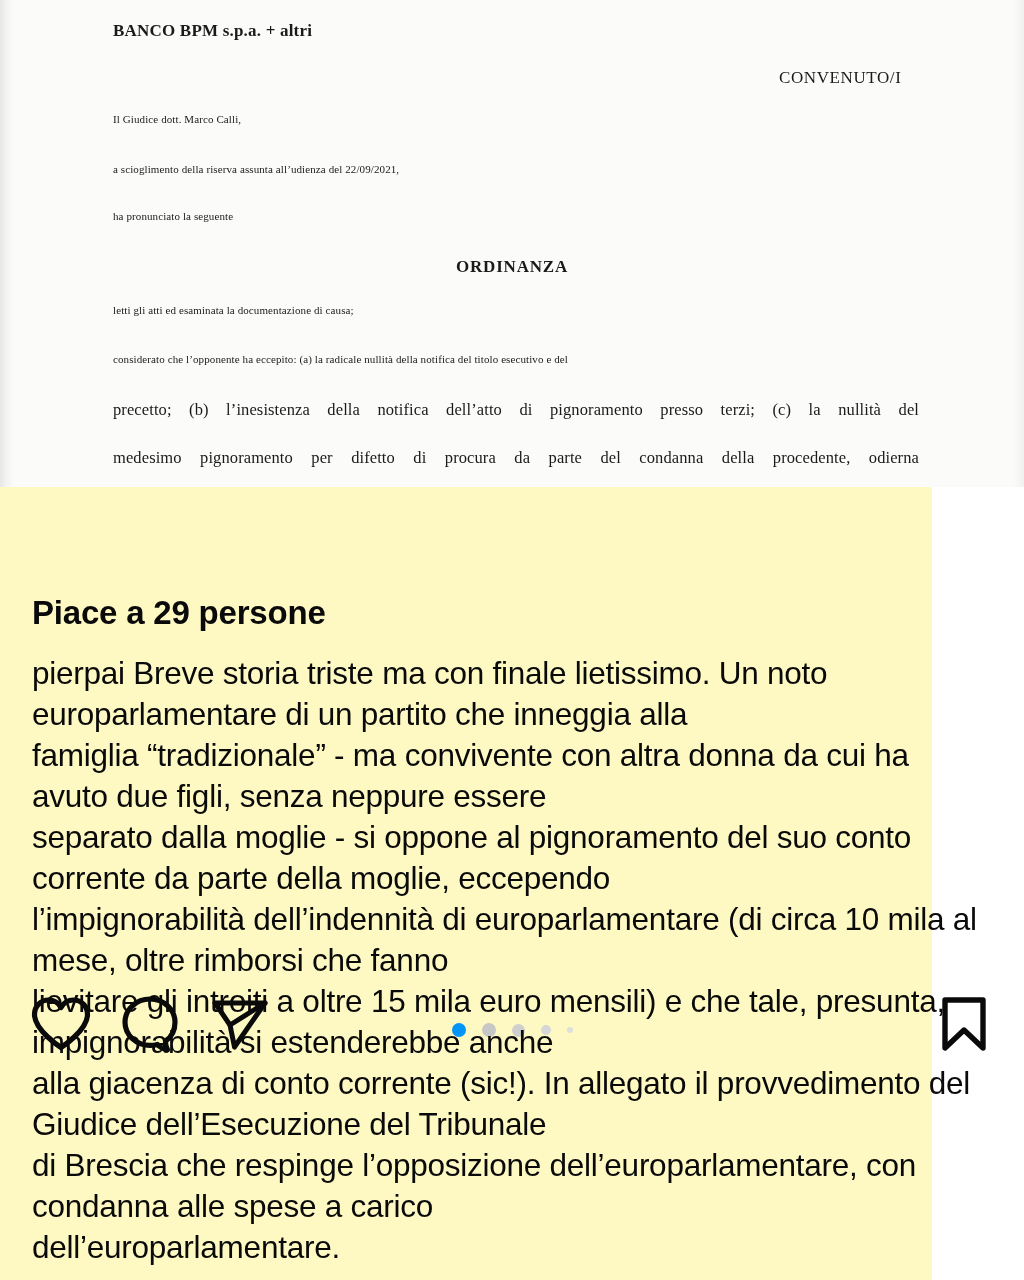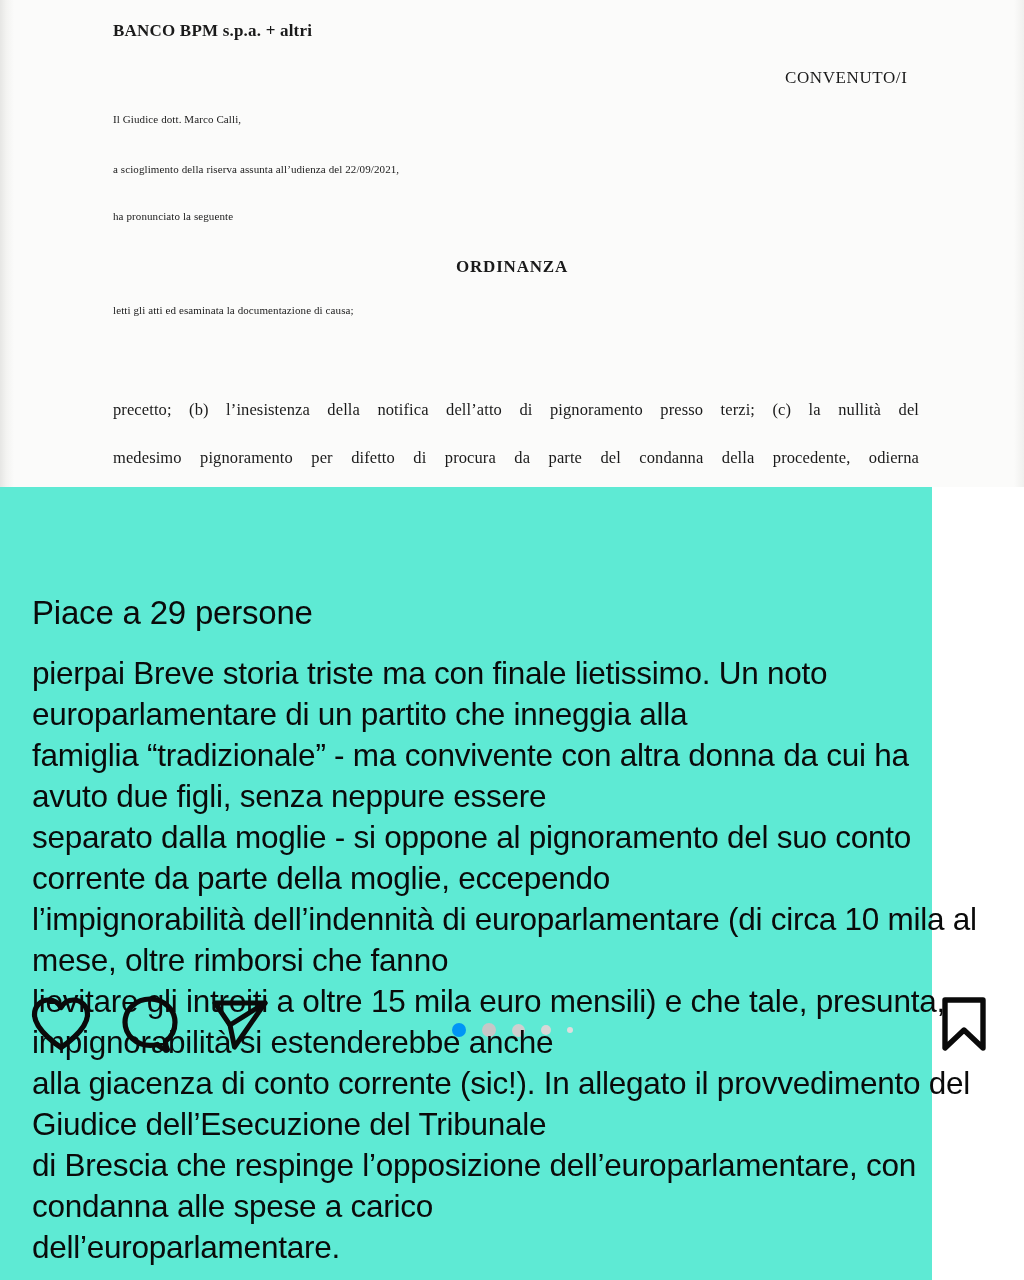--- a/index.html
+++ b/index.html
@@ -9,21 +9,21 @@
     height: 1280px;
     background: #ffffff;
     font-family: "Liberation Sans", sans-serif;
     overflow: hidden;
   }
 
   #app {
     position: relative;
     width: 932px;
     height: 1280px;
-    background: #5eead4;
+    background: #fef9c3;
   }
 
   
   .post-media {
     position: relative;
     width: 1024px;
     height: 487px;
     background: #fbfbfa;
     overflow: hidden;
   }
@@ -61,21 +61,21 @@
   .doc-para {
     position: absolute;
     font-size: 16.5px;
     line-height: 1.25;
     color: #1a1a1a;
     text-align: justify;
     letter-spacing: 0.1px;
   }
 
   .doc-l1  { left: 113px; top: 20px;  font-weight: bold; font-size: 17px; letter-spacing: 0.2px; }
-  .doc-l2  { left: 779px; top: 67px;  font-size: 17px; letter-spacing: 0.6px; margin-left: 6px; }
+  .doc-l2  { left: 779px; top: 67px;  font-size: 17px; letter-spacing: 0.6px; }
   .doc-l3  { left: 113px; top: 113px; }
   .doc-l4  { left: 113px; top: 163px; font-family: Liberation Serif, serif; }
   .doc-l5  { left: 113px; top: 210px; }
   .doc-l6  { left: 0; top: 256px; width: 1024px; text-align: center; font-weight: bold; font-size: 17px; letter-spacing: 0.8px; }
   .doc-l7  { left: 113px; top: 304px; }
   .doc-l8  { left: 113px; top: 353px; }
   .doc-l9  { left: 113px; top: 400px; width: 806px; text-align: justify; text-align-last: justify; white-space: normal; }
   .doc-l10 { left: 113px; top: 448px; width: 806px; text-align: justify; text-align-last: justify; white-space: normal; }
 
   
@@ -135,21 +135,21 @@
   .meta {
     position: absolute;
     left: 0;
     top: 593px;
     width: 1024px;
     padding: 0 32px;
   }
 
   .likes {
     font-size: 33px;
-    font-weight: normal;
+    font-weight: bold;
     color: #0a0a0a;
     letter-spacing: -0.2px;
     line-height: 1.2;
   }
 
   .caption {
     margin-top: 20px;
     font-size: 31.5px;
     line-height: 41px;
     color: #0a0a0a;
@@ -169,20 +169,21 @@
 
   <div class="post-media">
     <div class="doc">
       <div class="doc-line doc-l1">BANCO BPM s.p.a. + altri</div>
       <div class="doc-line doc-l2">CONVENUTO/I</div>
       <div class="doc-line doc-l3">Il Giudice dott. Marco Calli,</div>
       <div class="doc-line doc-l4">a scioglimento della riserva assunta all’udienza del 22/09/2021,</div>
       <div class="doc-line doc-l5">ha pronunciato la seguente</div>
       <div class="doc-line doc-l6">ORDINANZA</div>
       <div class="doc-line doc-l7">letti gli atti ed esaminata la documentazione di causa;</div>
+      <div class="doc-line doc-l8">considerato che l’opponente ha eccepito: (a) la radicale nullità della notifica del titolo esecutivo e del</div>
       <div class="doc-para doc-l9">precetto; (b) l’inesistenza della notifica dell’atto di pignoramento presso terzi; (c) la nullità del</div>
       <div class="doc-para doc-l10">medesimo pignoramento per difetto di procura da parte del condanna della procedente, odierna</div>
     </div>
   </div>
 
   <div class="action-bar">
 
     <div class="actions-left">
       <button class="icon-btn" aria-label="Mi piace">
         <svg width="62" height="56" viewBox="0 0 62 56" fill="none">

